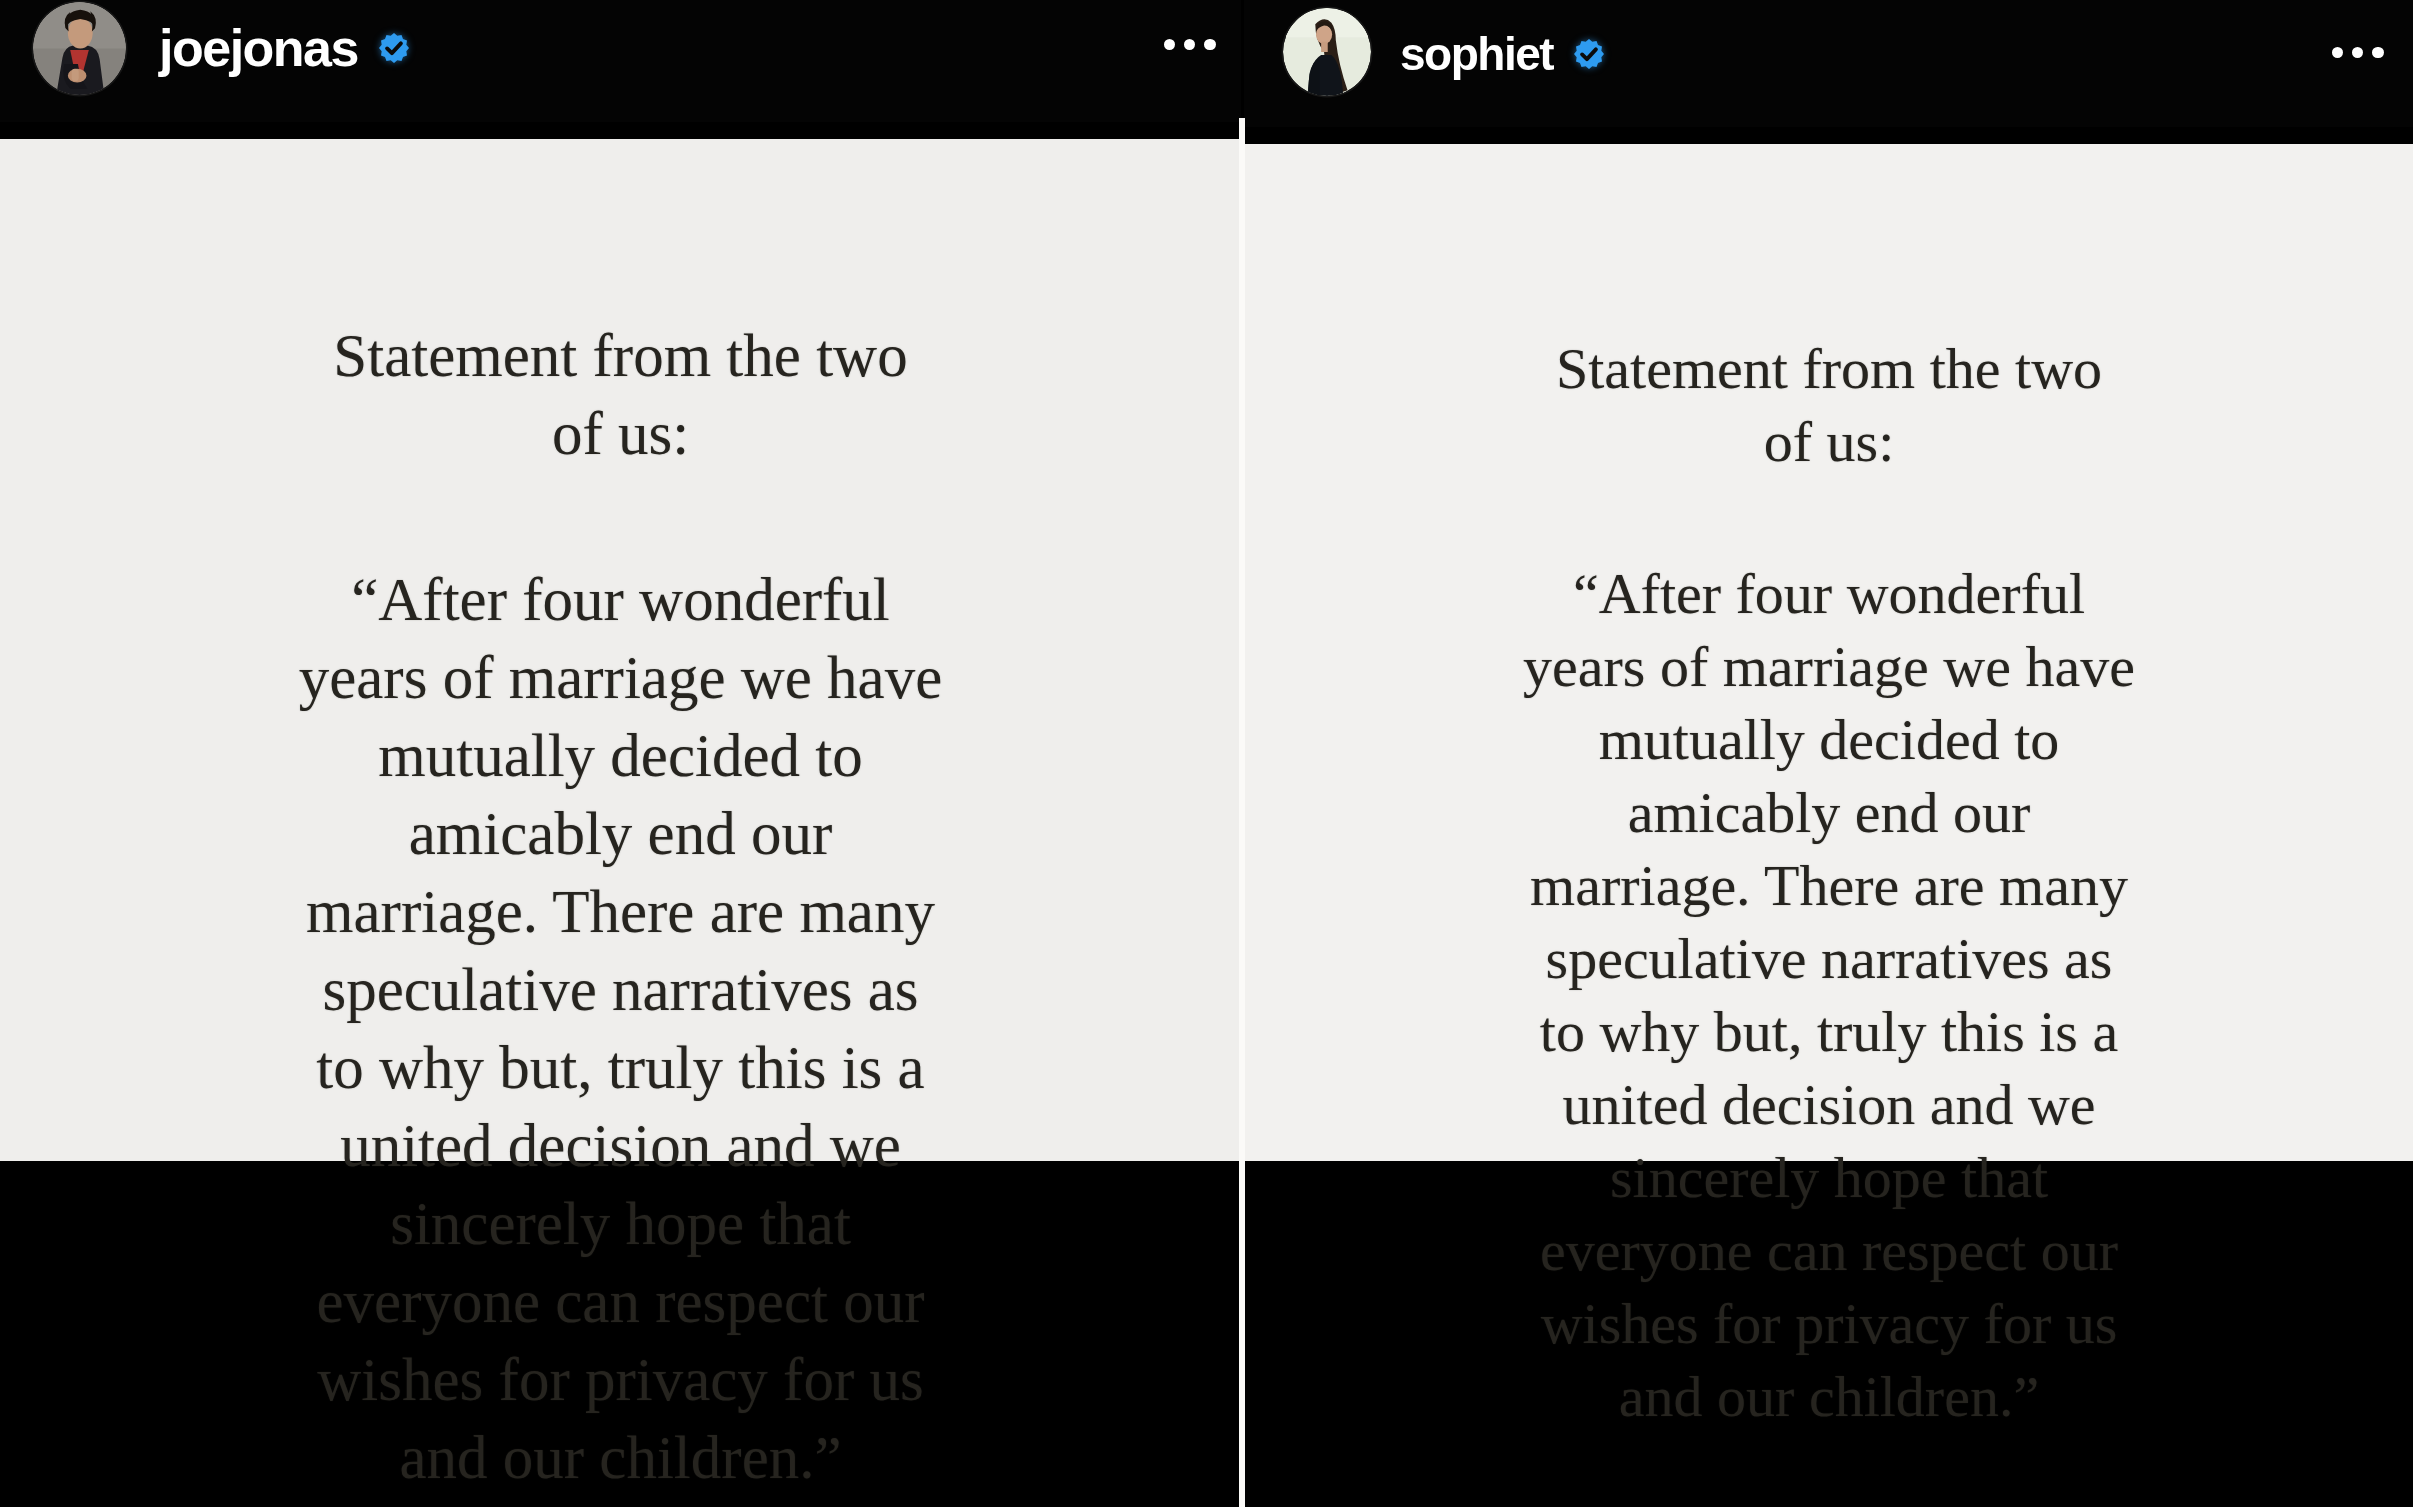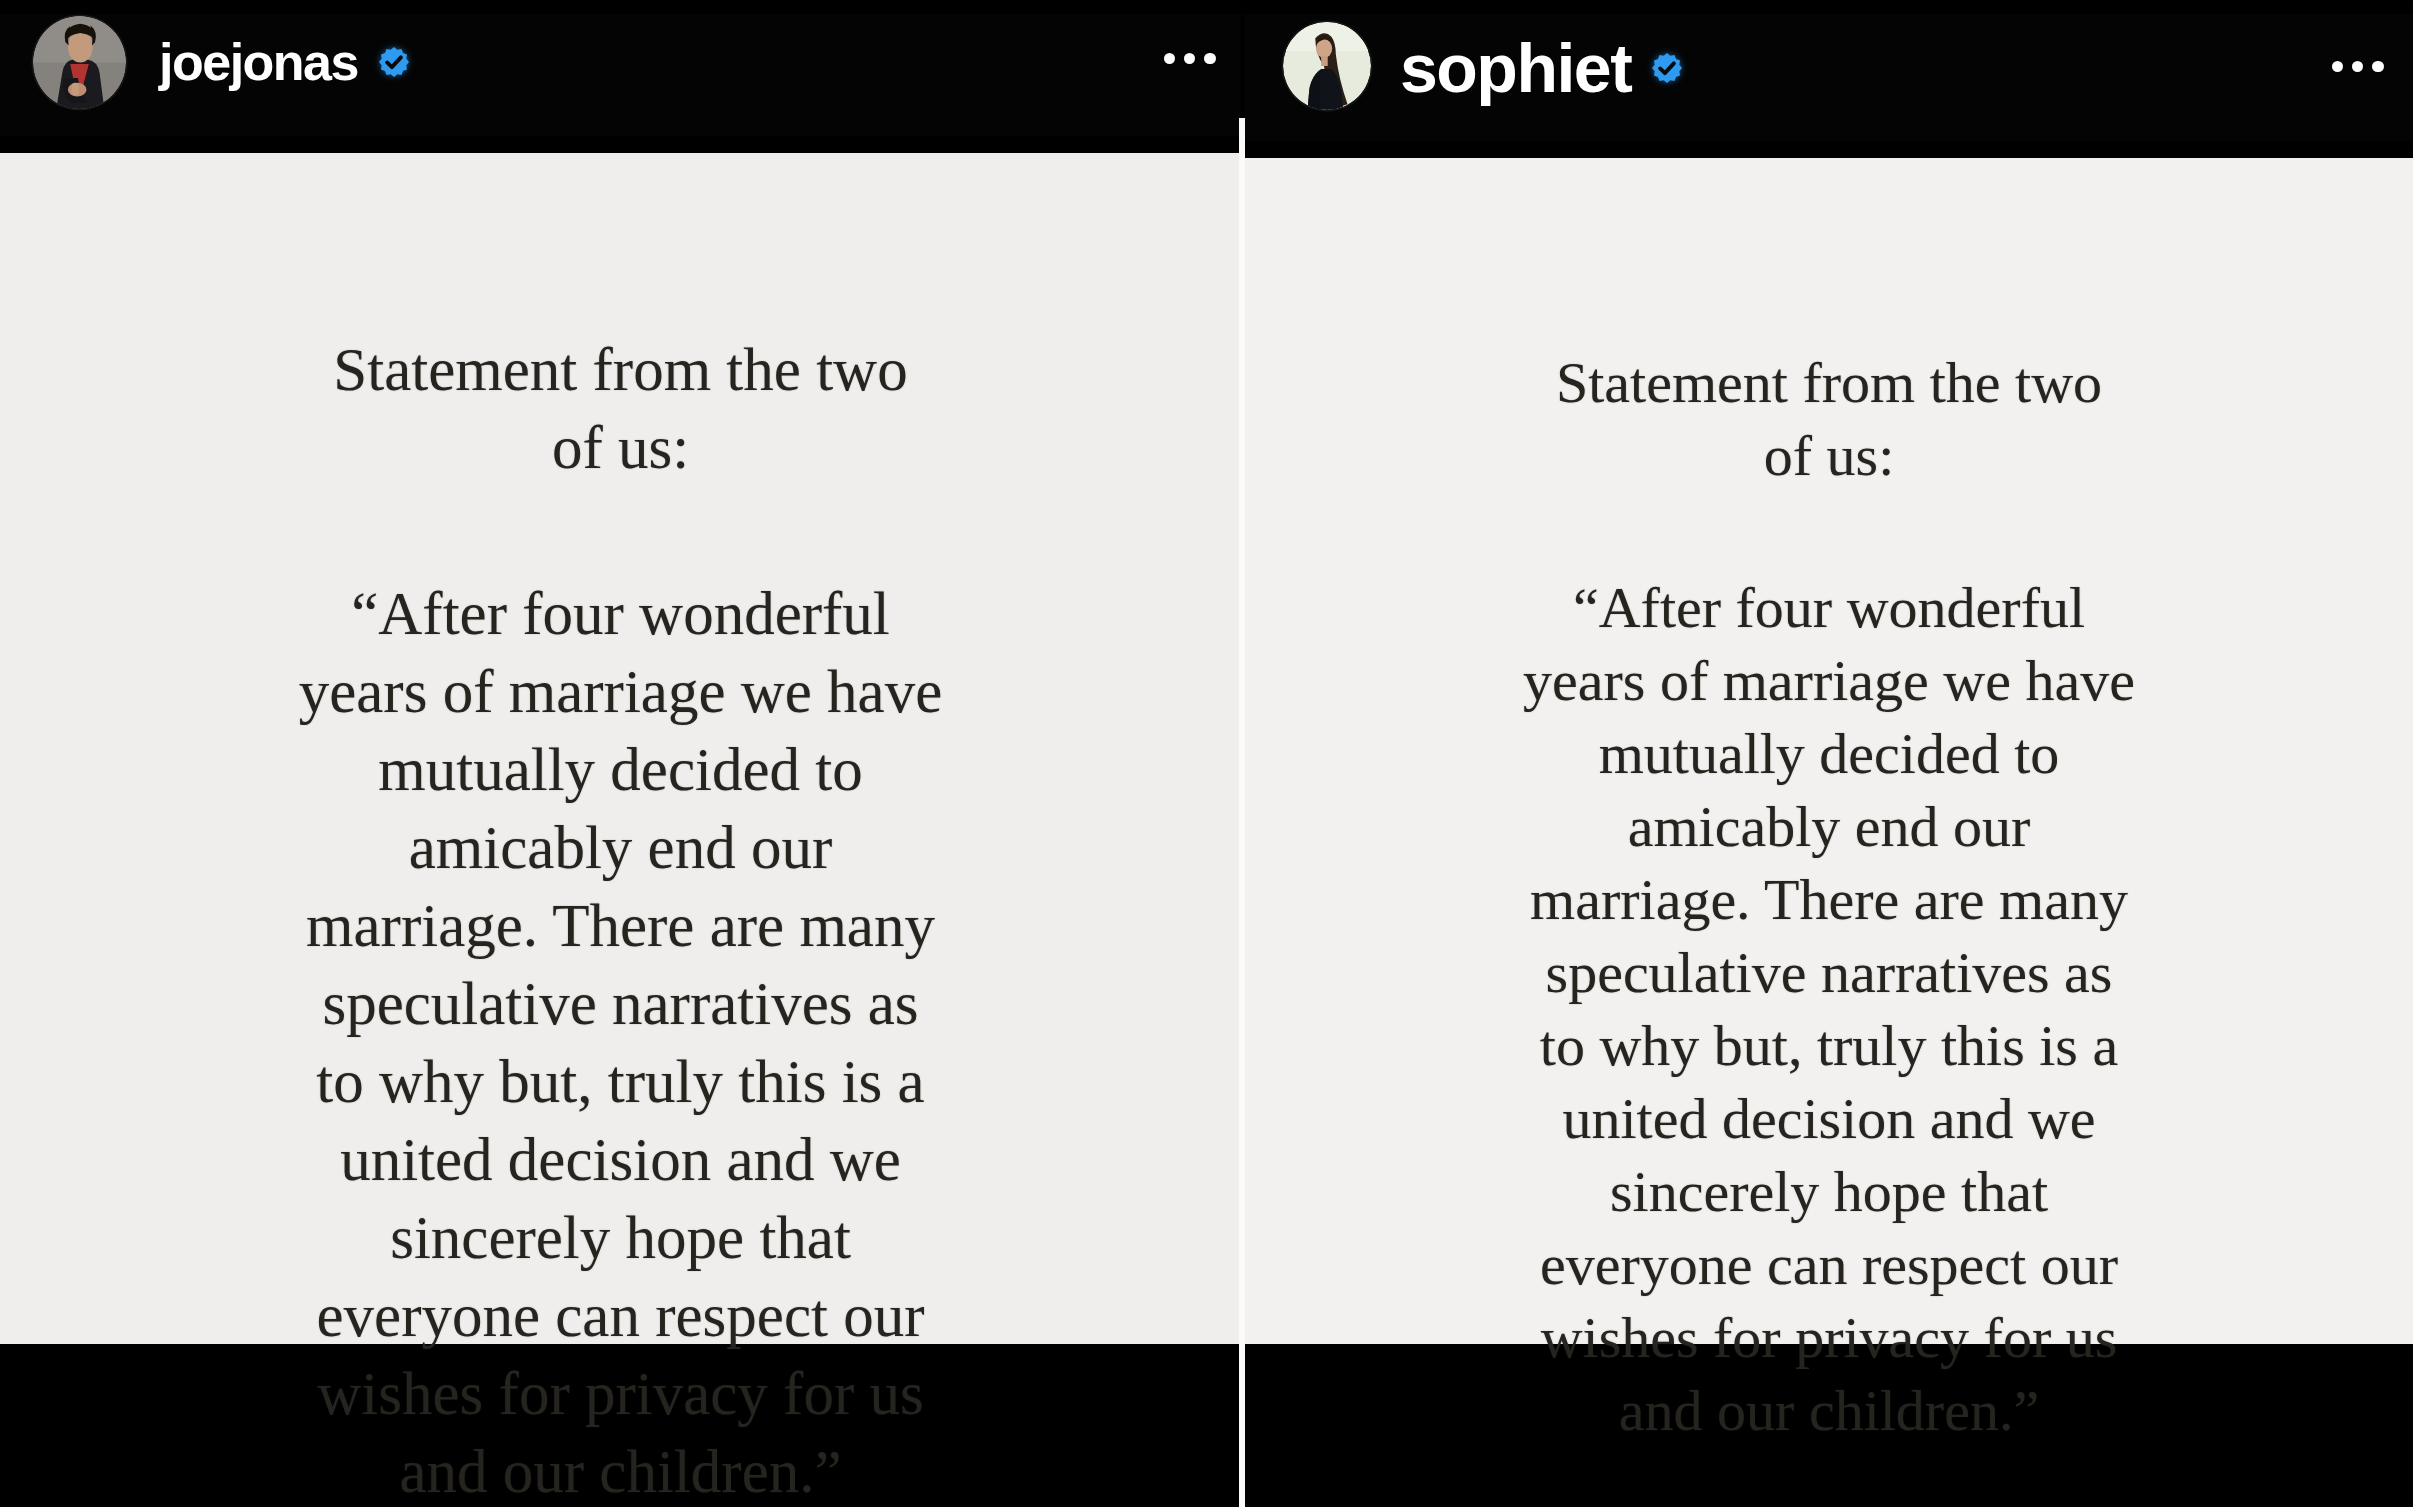--- a/index.html
+++ b/index.html
@@ -1,38 +1,38 @@
 <!DOCTYPE html>
 <html style="font-size:12px"><head>
 <meta charset="utf-8">
 <style>
   html, body { margin:0; padding:0; background:#000; }
   .screen {
     position:relative; width:2413px; height:1507px; overflow:hidden;
     background:#000; font-family:"Liberation Sans", sans-serif;
   }
-  .story { position:absolute; top:14px; height:1330px; }
+  .story { position:absolute; top:0; height:1161px; }
   #left-story  { left:0;      width:1241px; }
   #right-story { left:1244px; width:1170px; }
 
   .story-header { position:absolute; top:0; left:0; right:0; background:#040404; z-index:2; }
   #left-story  .story-header { height:122px; }
   #right-story .story-header { height:127px; }
 
   .avatar { position:absolute; border-radius:50%; overflow:hidden; box-shadow:0 0 0 1.5px rgba(255,255,255,0.08); }
   #left-story  .avatar { left:33px; top:1.5px;  width:93px; height:93px; }
   #right-story .avatar { left:39px; top:7.5px; width:88px; height:88px; }
   .avatar svg { width:100%; height:100%; display:block; }
 
   .username-row { position:absolute; display:flex; align-items:center; gap:18px; }
   #left-story  .username-row { left:159px; top:10.5px; height:75px; }
   #right-story .username-row { left:156px; top:16.5px; height:75px; }
   .username { color:#ffffff; font-weight:700; letter-spacing:-1.5px; }
   #left-story  .username { font-size:52px; }
-  #right-story .username { font-size:68px; }
+  #right-story .username { font-size:46px; }
   .badge { display:flex; align-items:center; }
   .badge svg { width:36px; height:36px; display:block; filter:drop-shadow(0 0 3.7px rgba(46,155,240,0.55)); }
 
   .more-menu { position:absolute; display:flex; gap:9px; cursor:pointer; }
   #left-story  .more-menu { left:1164px; top:39px; }
   #right-story .more-menu { left:1088px; top:47px; }
   .dot { width:11.2px; height:11.2px; border-radius:50%; background:#ffffff; }
 
   .story-body {
     position:absolute; left:0; right:0; bottom:0; text-align:center;

